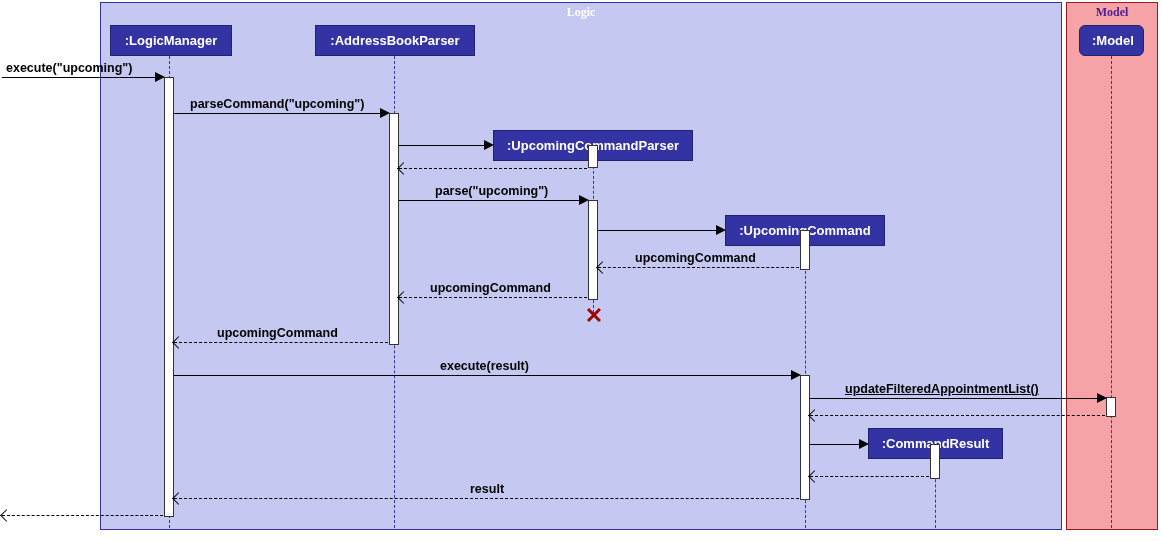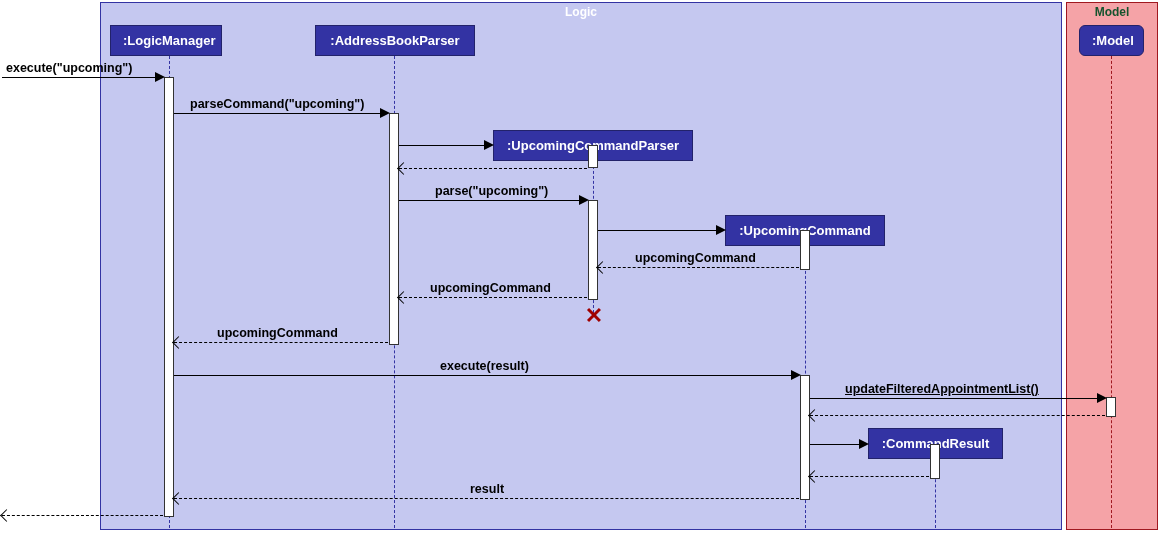--- a/index.html
+++ b/index.html
@@ -10,20 +10,21 @@
     background: #fff;
     width: 1163px;
     height: 541px;
     position: relative;
     overflow: hidden;
   }
   .box {
     position: absolute;
     border: 1.5px solid;
     box-sizing: border-box;
+    font-family: Liberation Serif, serif;
   }
   .box-title {
     position: absolute;
     top: 0;
     left: 50%;
     transform: translateX(-50%);
     padding: 2px 10px;
     font-weight: bold;
     font-size: 12px;
   }
@@ -91,24 +92,24 @@
   }
 </style>
 </head>
 <body>
 
 <div class="box" style="left:100px; top:2px; width:962px; height:528px; border-color:#3333a3; background:#c5c8f0;">
   <div class="box-title" style="color:#fff; background:transparent;">Logic</div>
 </div>
 
 <div class="box" style="left:1066px; top:2px; width:92px; height:528px; border-color:#a01820; background:#f5a3a7;">
-  <div class="box-title" style="color:#14532d; background:transparent;">Model</div>
+  <div class="box-title" style="color:#4c1d95; background:transparent;">Model</div>
 </div>
 
-<div class="participant" style="left:110px; top:25px; width:112px;">:LogicManager</div>
+<div class="participant" style="left:110px; top:25px; width:122px;">:LogicManager</div>
 <div class="participant" style="left:315px; top:25px; width:160px;">:AddressBookParser</div>
 <div class="participant" style="left:493px; top:130px; width:200px;">:UpcomingCommandParser</div>
 <div class="participant" style="left:725px; top:215px; width:160px;">:UpcomingCommand</div>
 <div class="participant" style="left:868px; top:428px; width:135px;">:CommandResult</div>
 <div class="participant" style="left:1079px; top:25px; width:65px;border-radius:6px;">:Model</div>
 
 <div class="lifeline" style="left:169px; top:56px; height:472px; border-color:#3333a3;"></div>
 <div class="lifeline" style="left:394px; top:56px; height:472px; border-color:#3333a3;"></div>
 <div class="lifeline" style="left:593px; top:161px; height:152px; border-color:#3333a3;"></div>
 <div class="lifeline" style="left:805px; top:246px; height:282px; border-color:#3333a3;"></div>

